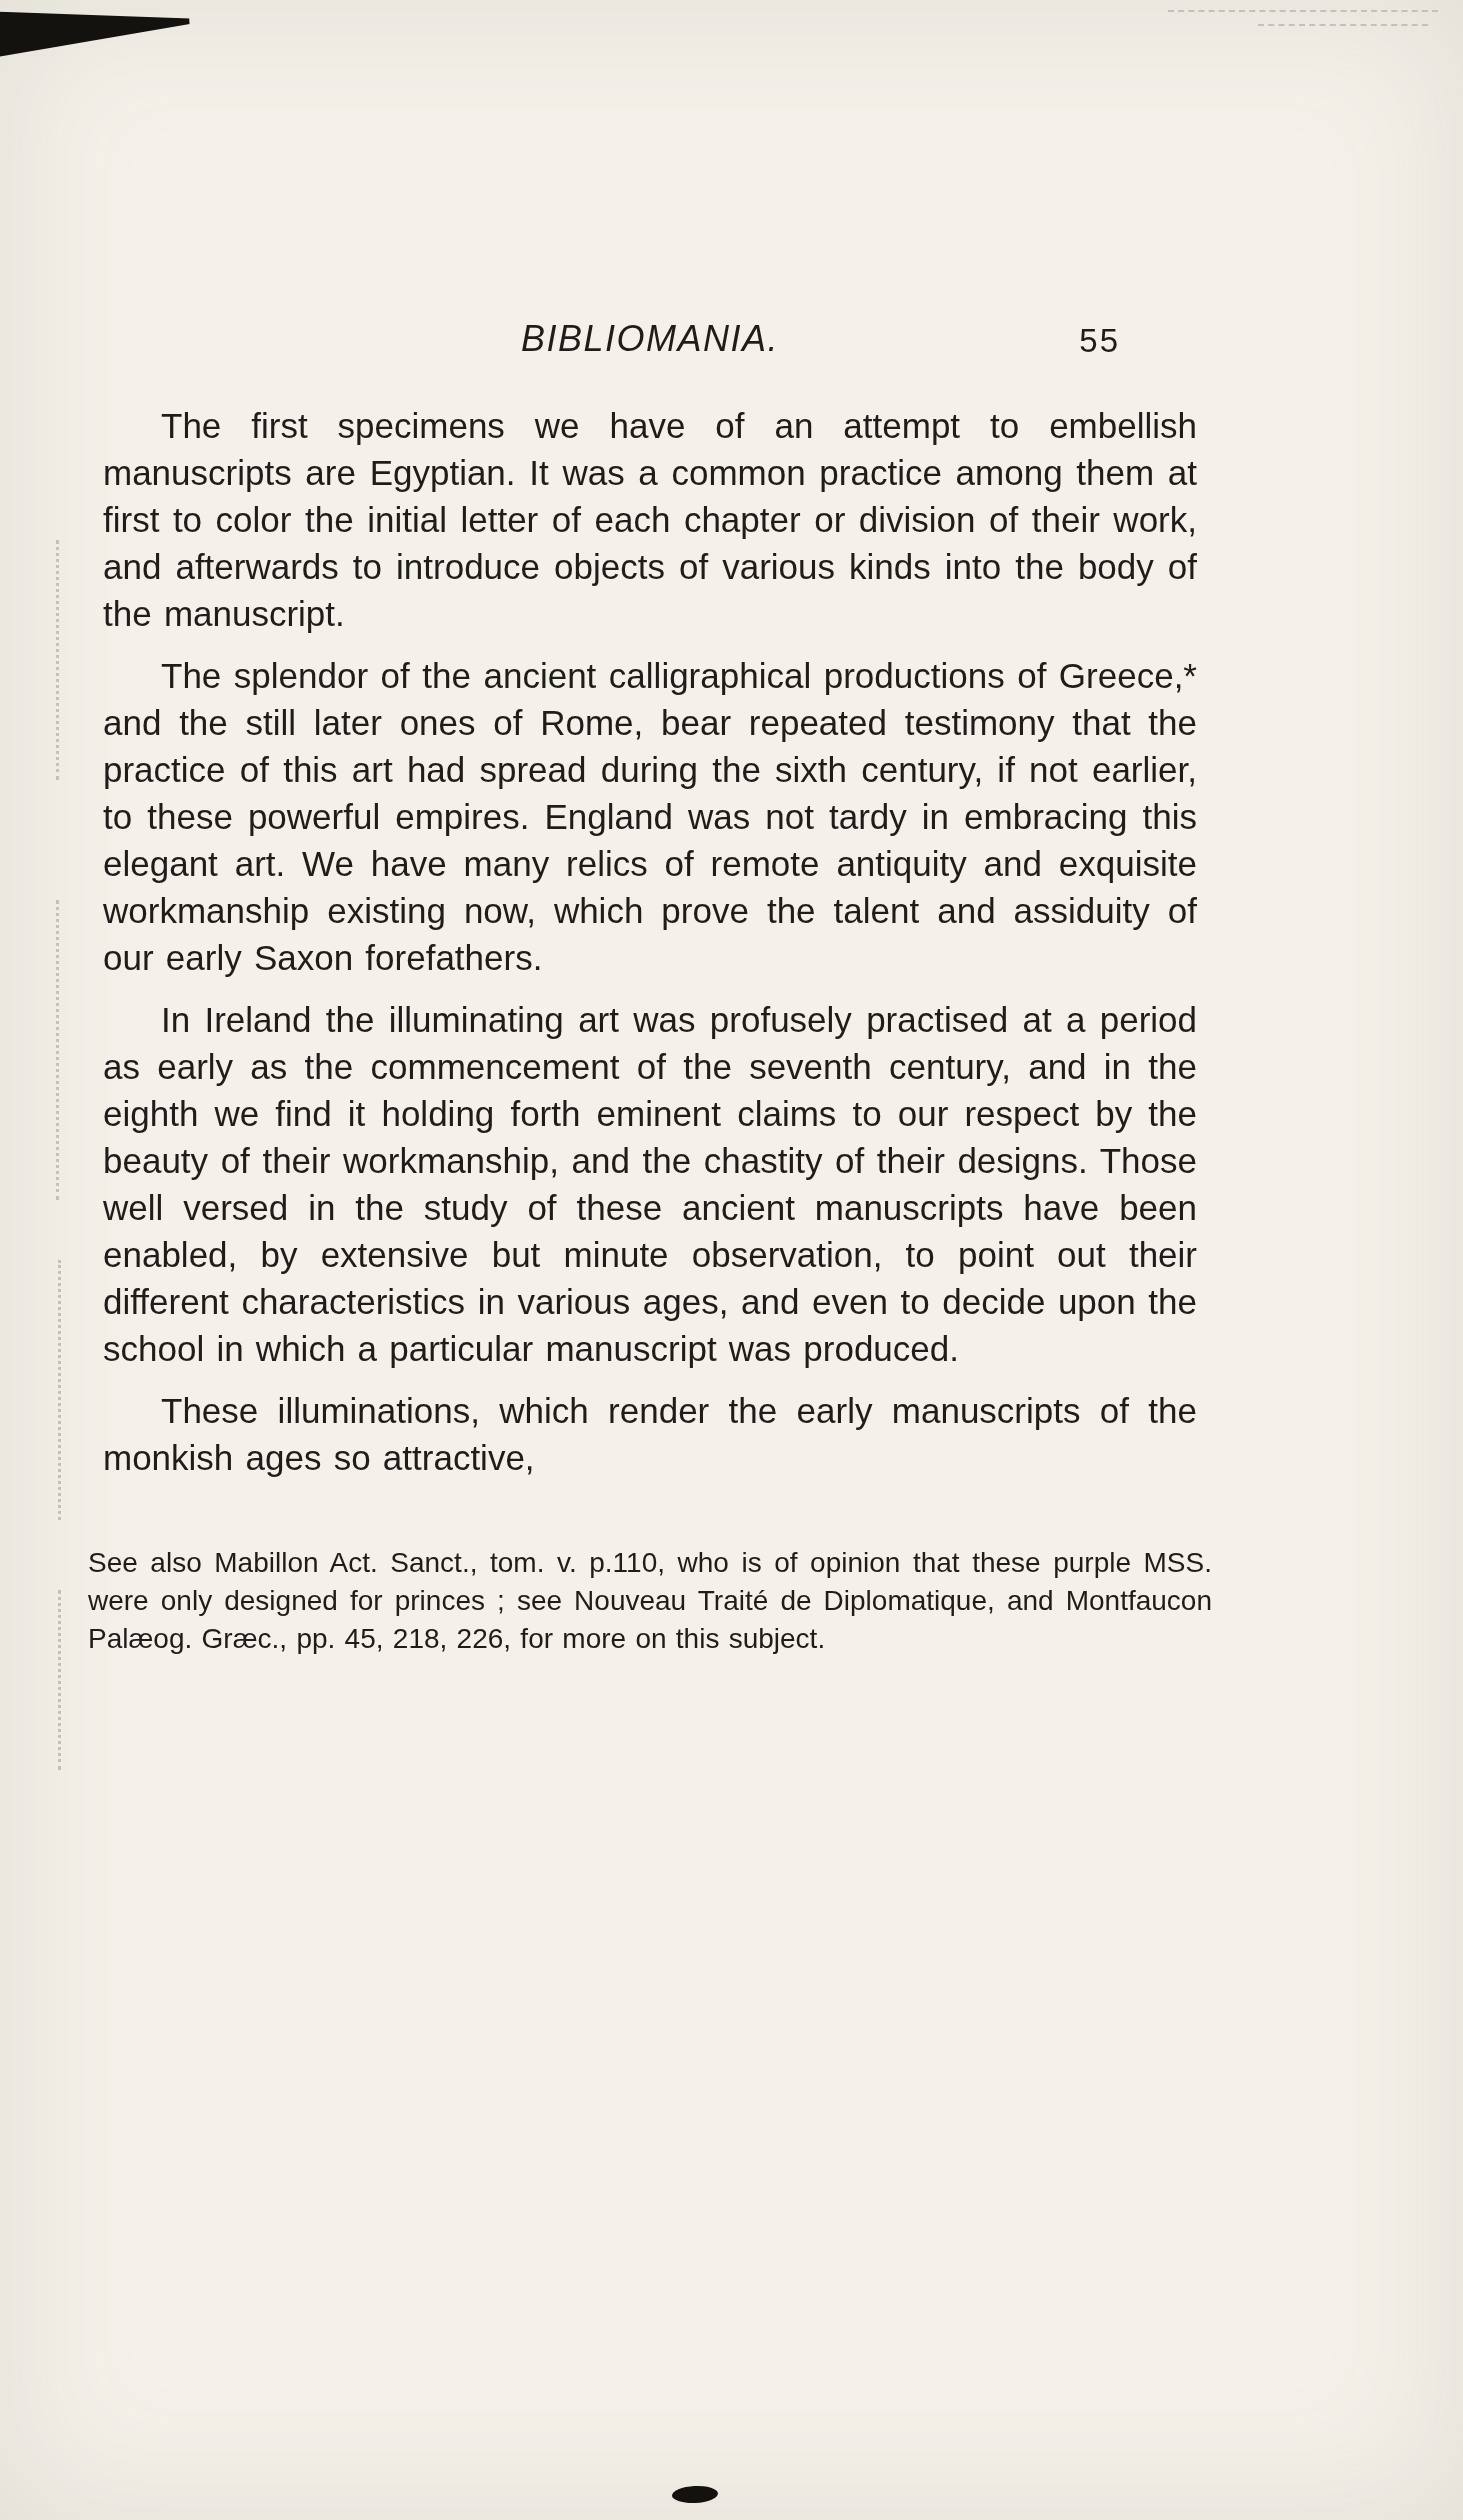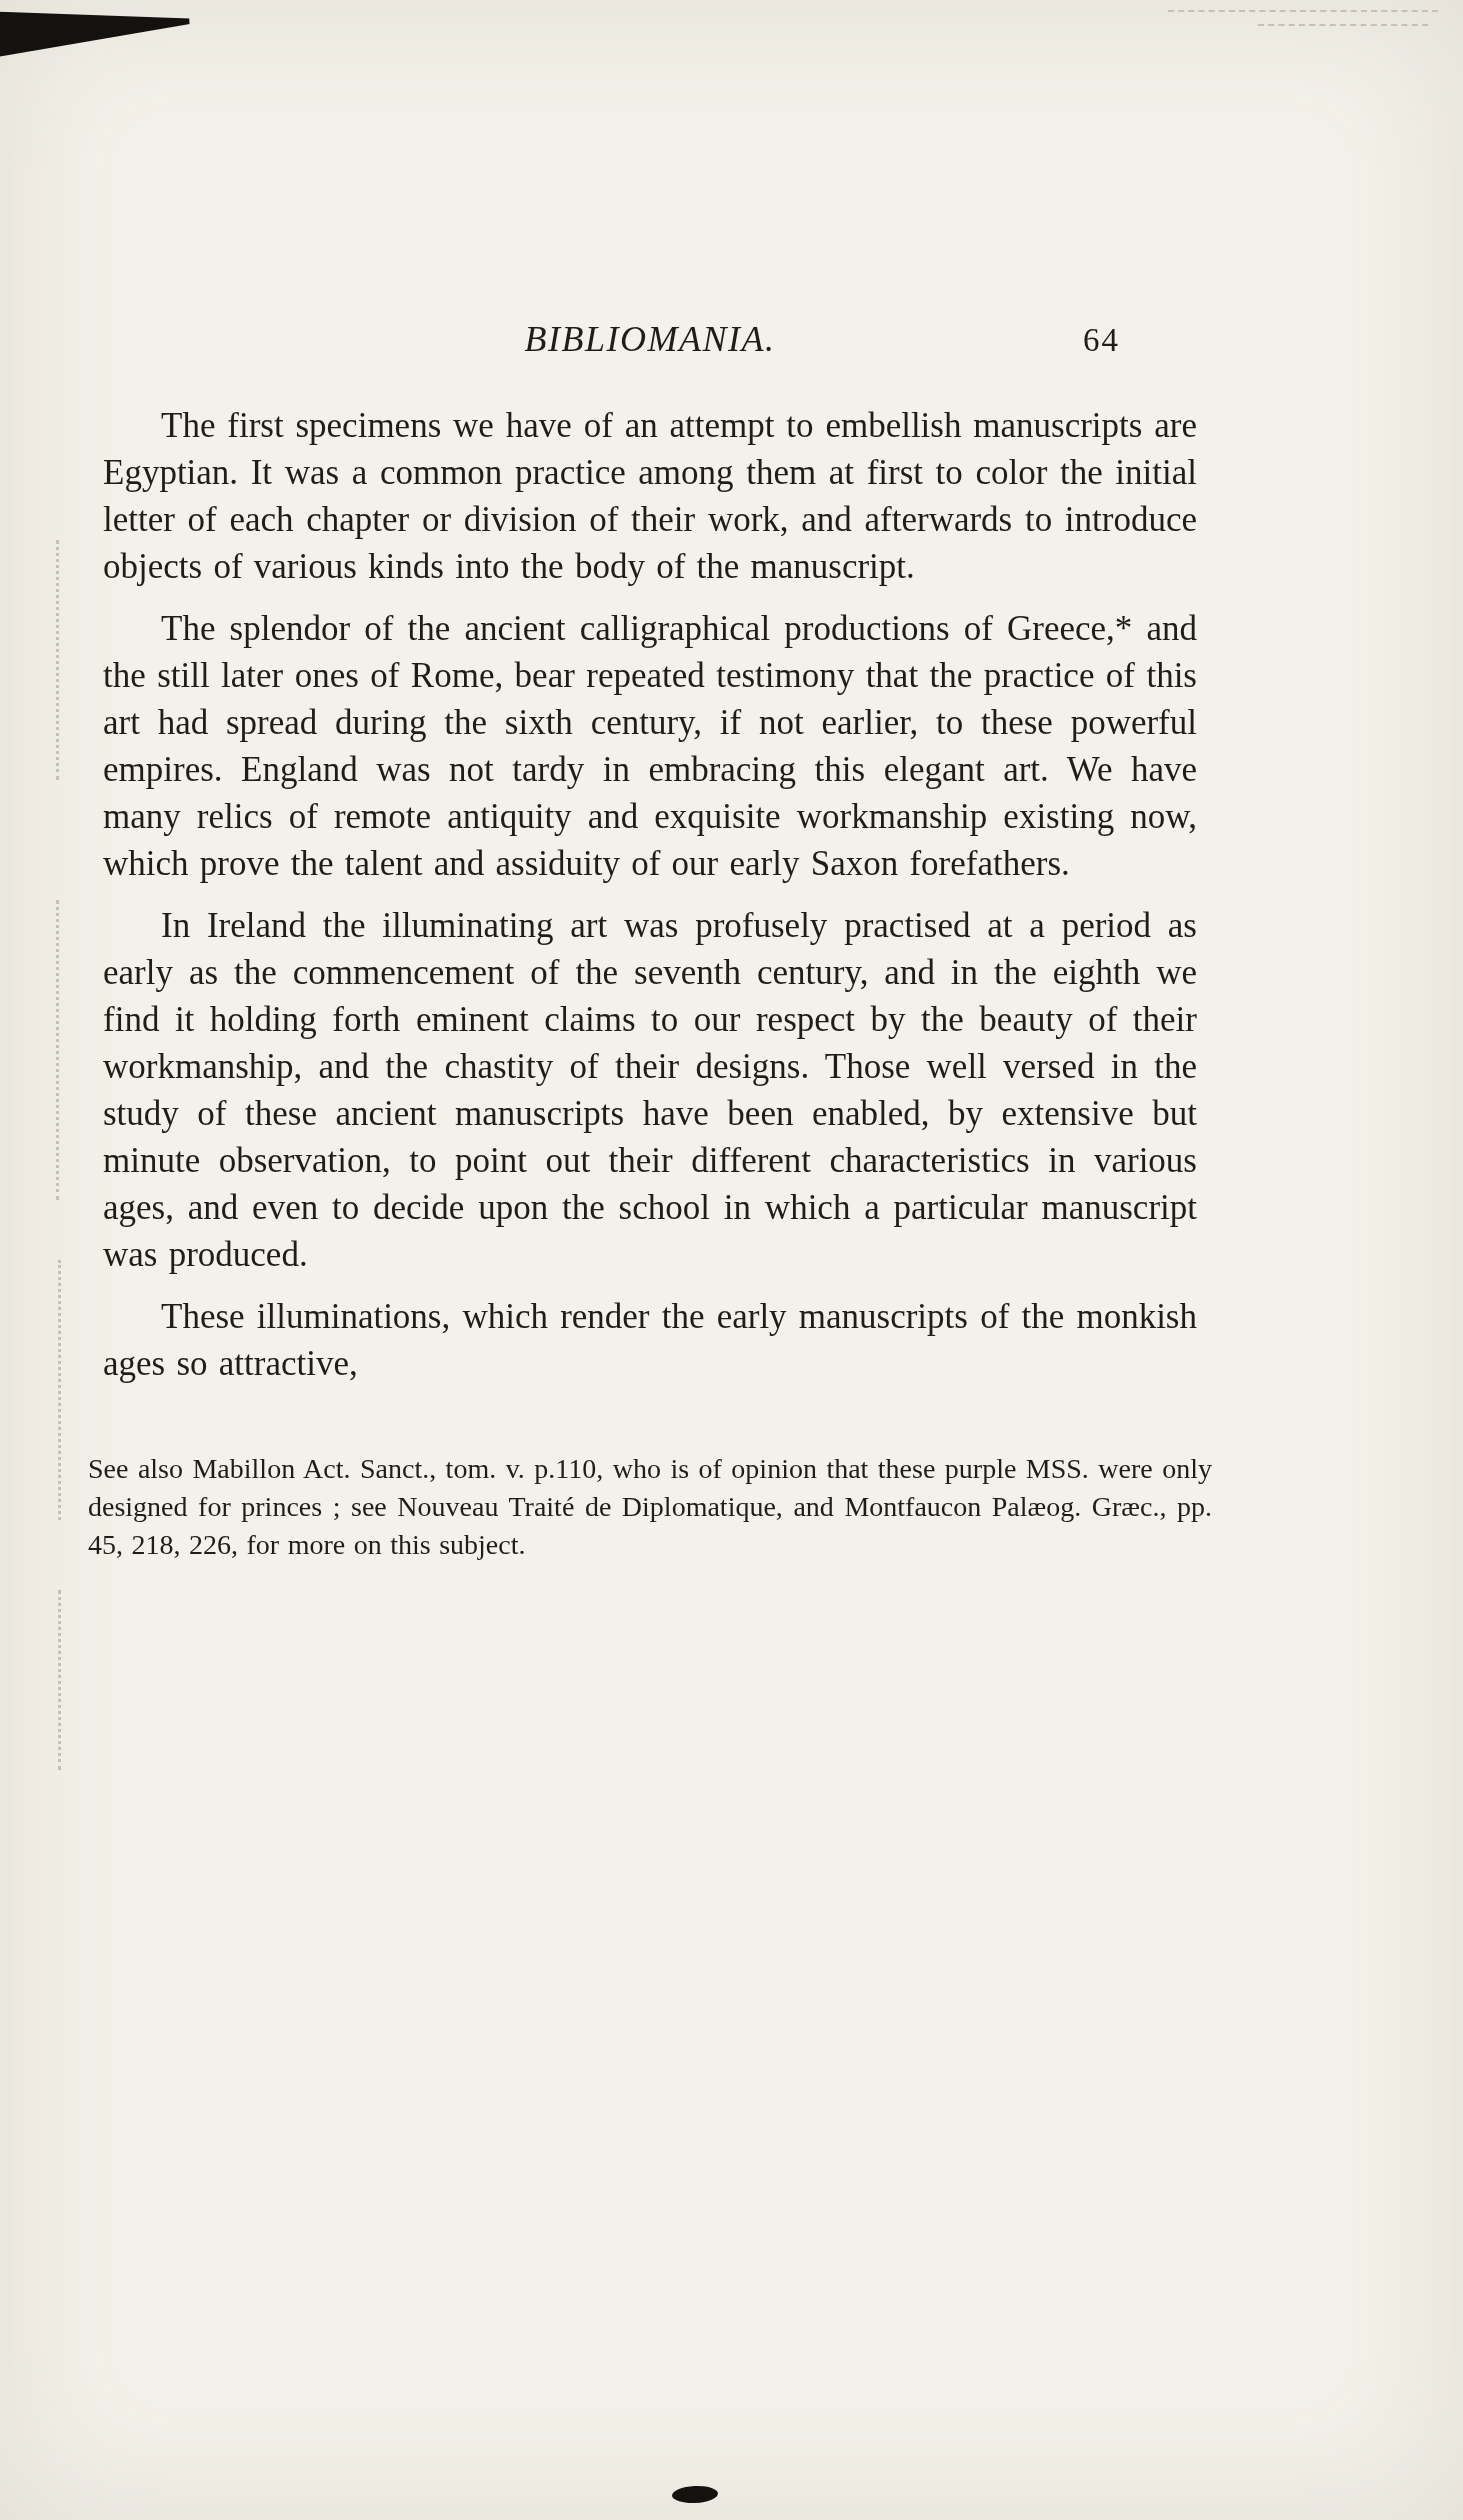--- a/index.html
+++ b/index.html
@@ -10,21 +10,21 @@
   }
   html,body{margin:0;padding:0;background:#d9d5cc;}
   .page{
     position:relative;
     width:1463px;
     height:2520px;
     margin:0 auto;
     background:var(--paper);
     box-shadow:inset 0 0 140px rgba(115,105,88,0.14);
     overflow:hidden;
-    font-family:Liberation Serif, serif;
+    font-family:Liberation Sans, sans-serif;
     color:var(--ink);
   }
   .content{
     position:absolute;
     left:88px;
     top:318px;
     width:1124px;
   }
   .page-header{
     position:relative;
@@ -101,21 +101,21 @@
   <div class="artifact dots-left-1"></div>
   <div class="artifact dots-left-2"></div>
   <div class="artifact dots-left-3"></div>
   <div class="artifact dots-left-4"></div>
   <div class="artifact bottom-blob"></div>
 
   <div class="content">
 
     <div class="page-header">
       <span class="running-title">BIBLIOMANIA.</span>
-      <span class="page-number">64</span>
+      <span class="page-number">55</span>
     </div>
 
     <p class="para indent">The first specimens we have of an attempt to embellish manuscripts are Egyptian.  It was a common practice among them at first to color the initial letter of each chapter or division of their work, and afterwards to introduce objects of various kinds into the body of the manuscript.</p>
     <p class="para indent">The splendor of the ancient calligraphical productions of Greece,* and the still later ones of Rome, bear repeated testimony that the practice of this art had spread during the sixth century, if not earlier, to these powerful empires.  England was not tardy in embracing this elegant art.  We have many relics of remote antiquity and exquisite workmanship existing now, which prove the talent and assiduity of our early Saxon forefathers.</p>
     <p class="para indent">In Ireland the illuminating art was profusely practised at a period as early as the commencement of the seventh century, and in the eighth we find it holding forth eminent claims to our respect by the beauty of their workmanship, and the chastity of their designs.  Those well versed in the study of these ancient manuscripts have been enabled, by extensive but minute observation, to point out their different characteristics in various ages, and even to decide upon the school in which a particular manuscript was produced.</p>
     <p class="para indent">These illuminations, which render the early manuscripts of the monkish ages so attractive,</p>
 
     <div class="footnotes">
       <p class="fn">See also Mabillon Act. Sanct., tom. v. p.110, who is of opinion that these purple MSS. were only designed for princes ; see Nouveau Traité de Diplomatique, and Montfaucon Palæog. Græc., pp. 45, 218, 226, for more on this subject.</p>
     </div>

